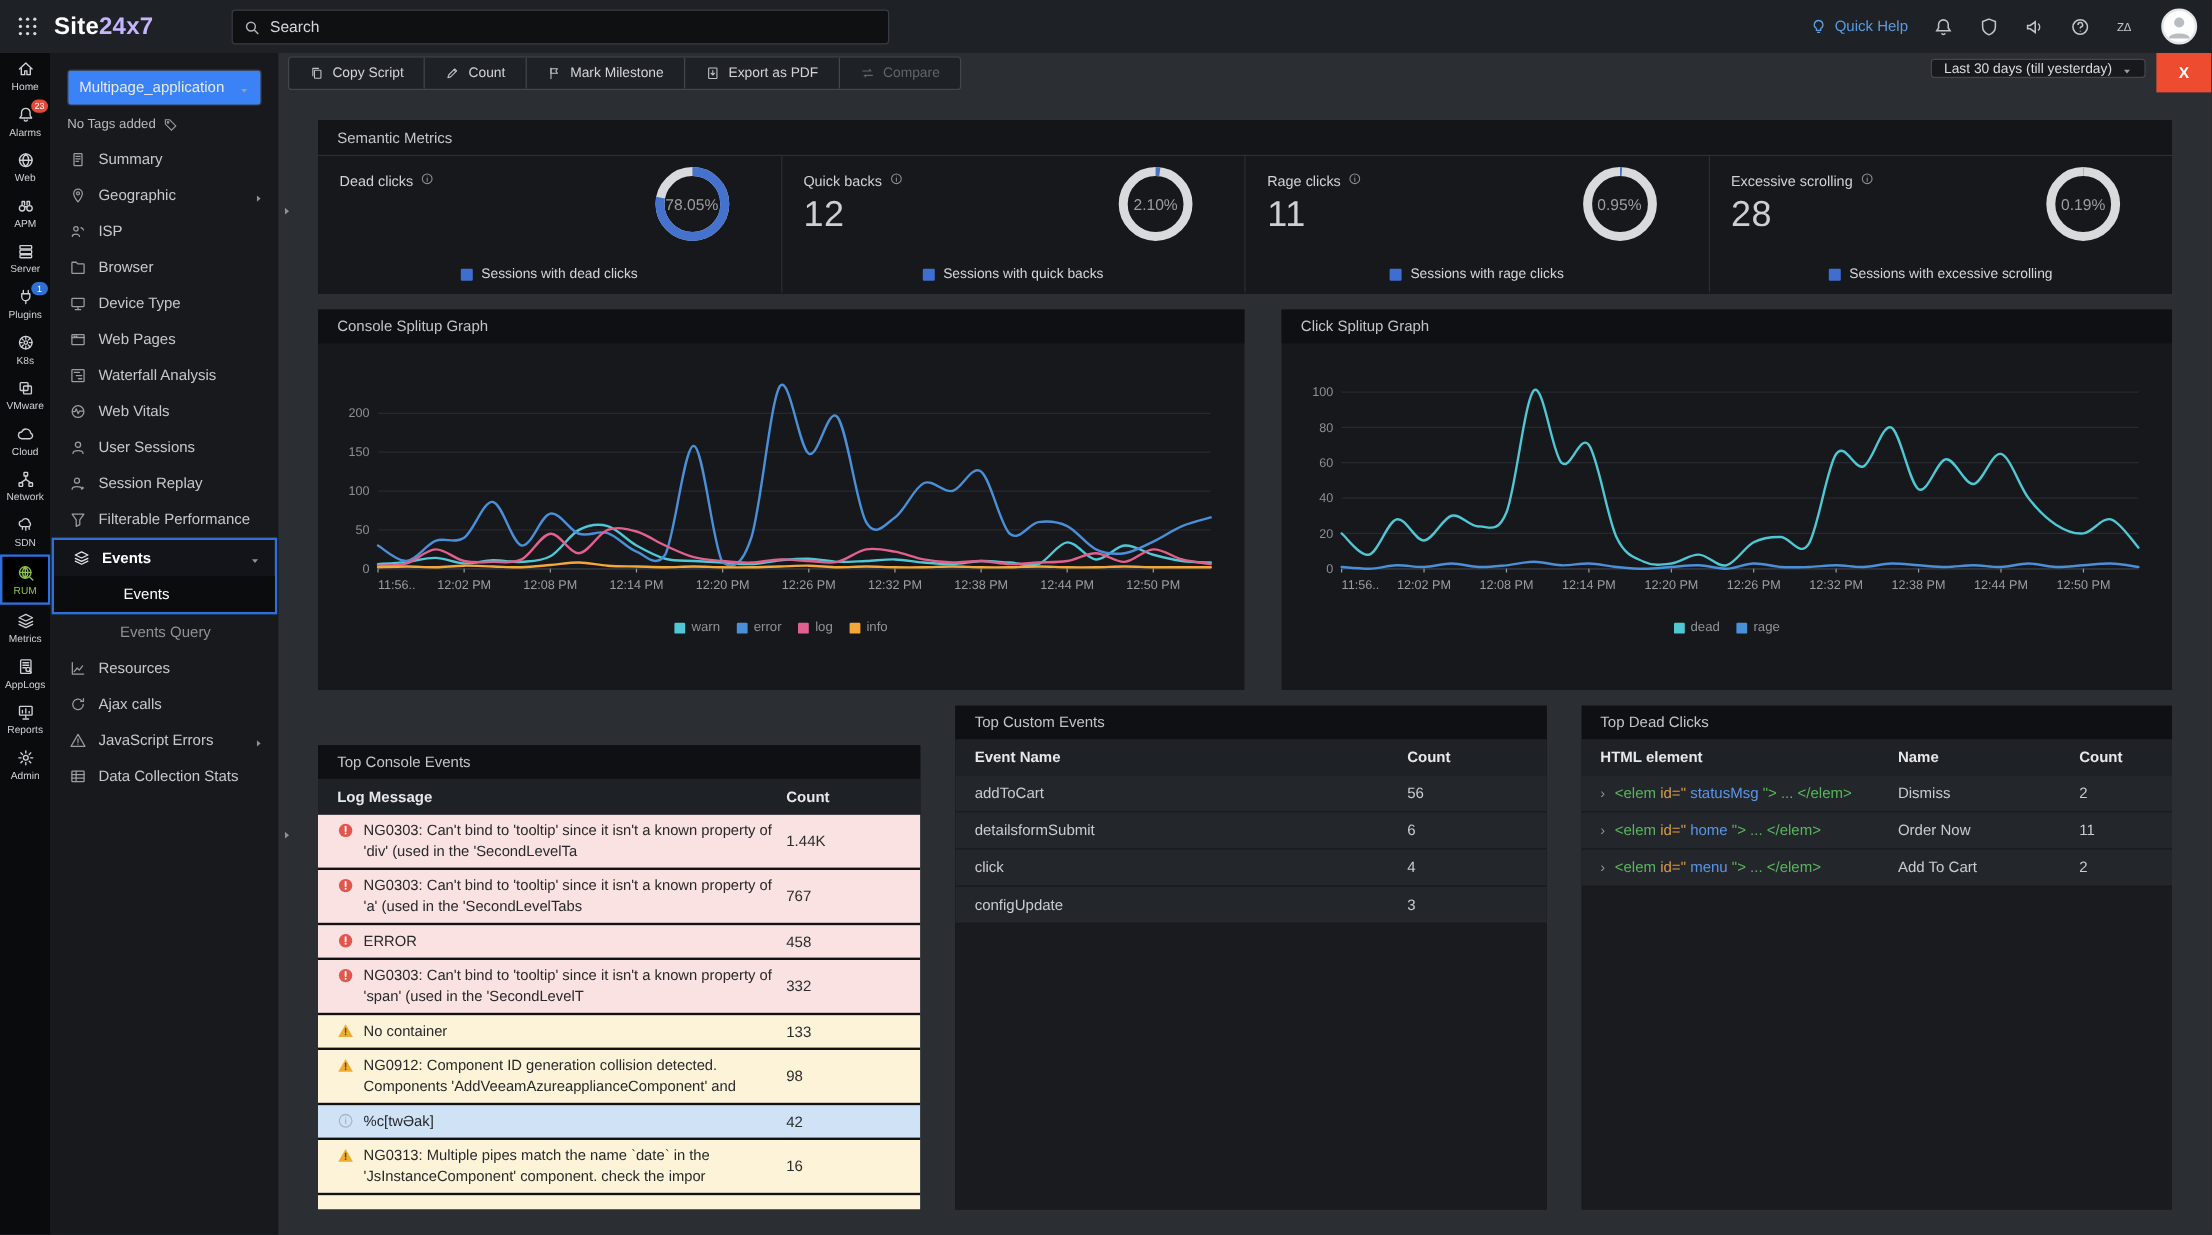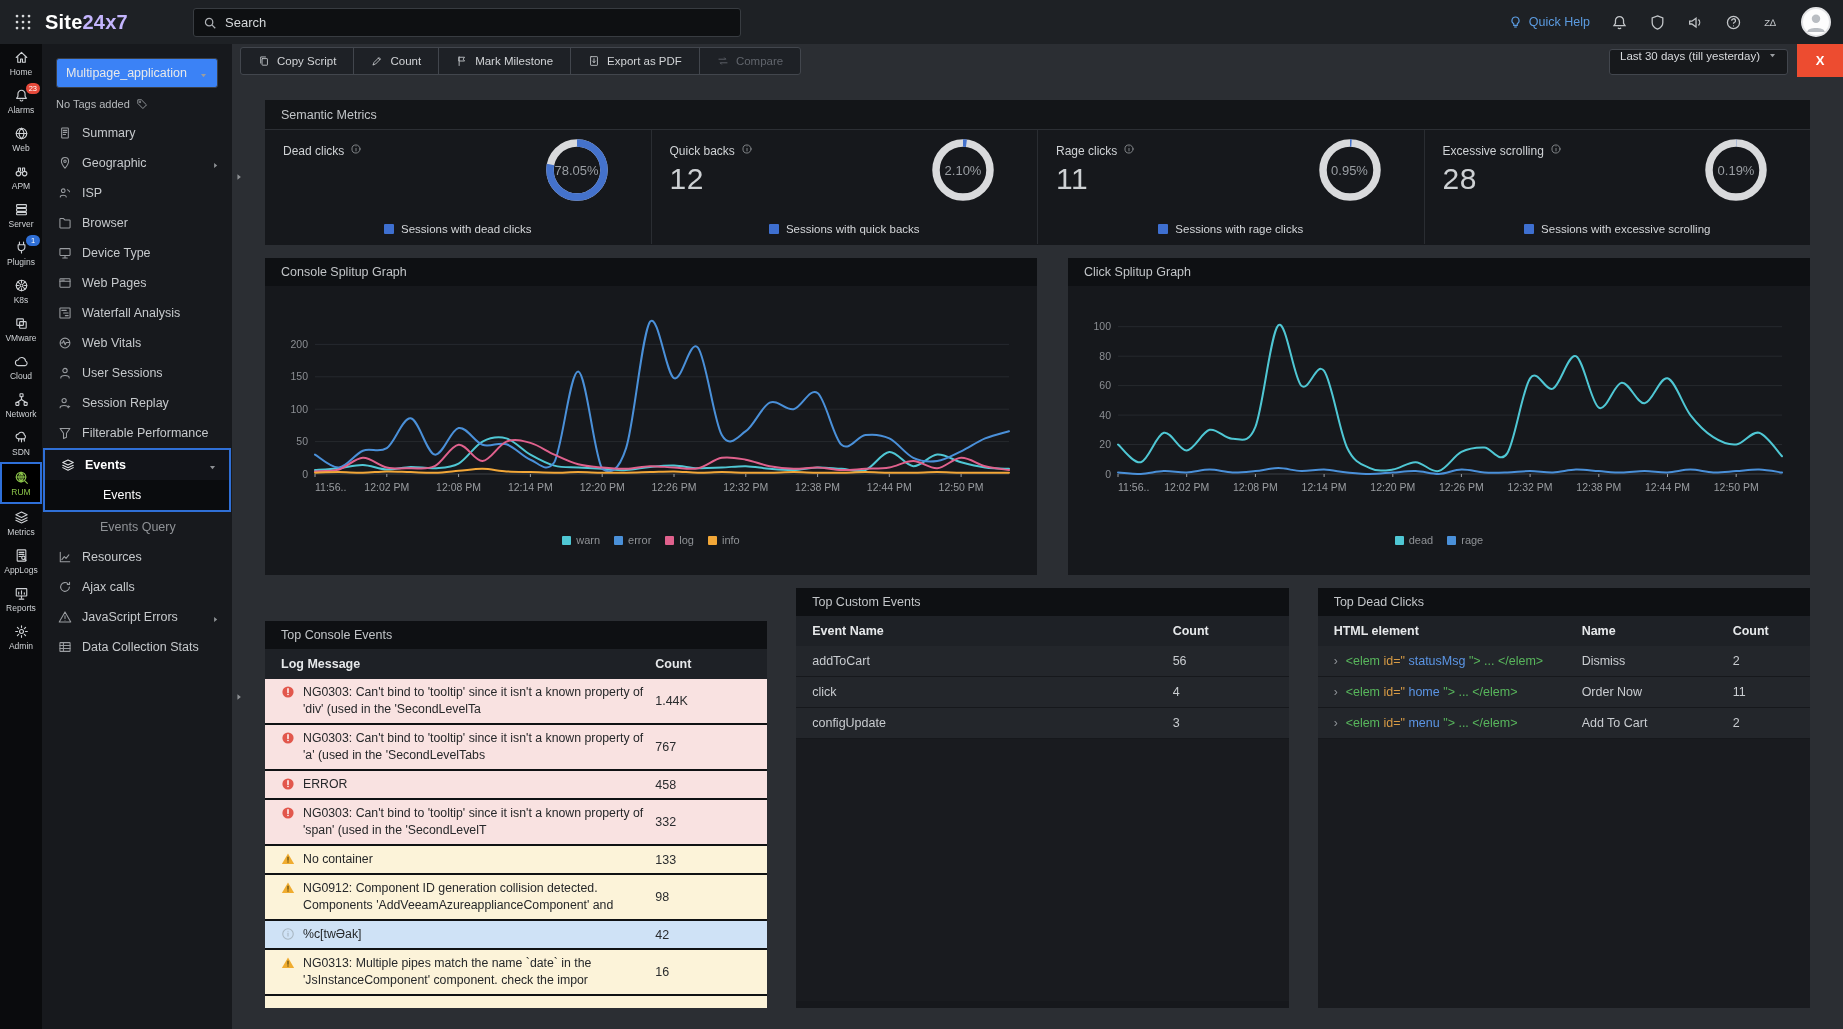--- a/index.html
+++ b/index.html
@@ -63,22 +63,22 @@
   .main { position:absolute; left:232px; top:44px; width:1611px; height:985px; background:#2b2e33; overflow:hidden; }
   .toolbar { position:relative; height:44px; }
   .btn-group { position:absolute; left:8px; top:3px; height:28px; display:flex; border:1px solid #42464d;
     border-radius:3px; background:#1e2126; overflow:hidden; }
   .tb-btn { display:flex; align-items:center; gap:7px; padding:0 17px; font-size:11.5px; color:#d2d4d7;
     border-right:1px solid #42464d; cursor:pointer; }
   .tb-btn:last-child { border-right:none; }
   .tb-btn svg { width:12px; height:12px; color:#c0c3c6; }
   .tb-btn.disabled { color:#61656c; cursor:default; }
   .tb-btn.disabled svg { color:#61656c; }
-  .daterange { position:absolute; right:55px; top:5px; height:26px; background:#17191c; border:1px solid #42464d;
-    border-radius:3px; display:flex; align-items:flex-start; gap:8px; padding:0 10px; color:#d9dbde;
+  .daterange { position:absolute; right:55px; top:5px; height:16px; background:#17191c; border:1px solid #42464d;
+    border-radius:3px; display:flex; align-items:flex-end; gap:8px; padding:0 10px; color:#d9dbde;
     font-size:11.5px; cursor:pointer; }
   .closebtn { position:absolute; right:0; top:0; width:46px; height:33px; background:#ed4c30; color:#fff;
     font-size:13px; font-weight:bold; display:flex; align-items:center; justify-content:center; cursor:pointer; }
 
   .panel { background:#16181c; }
   .panel-titlebar { height:28px; background:#0e1013; display:flex; align-items:center; padding:0 16px;
     color:#c2c5c8; font-size:12.5px; }
 
   
   .semantic { margin:12px 33px 0; height:145px; }
@@ -94,21 +94,21 @@
     justify-content:center; font-size:13px; color:#9a9ea3; }
   .m-legend { position:absolute; left:0; right:0; bottom:9px; display:flex; align-items:center;
     justify-content:center; gap:7px; font-size:11.5px; color:#d4d6d9; }
   .legend-sq { width:10px; height:10px; border-radius:1px; flex:none; }
 
   
   .charts-row { margin:13px 33px 0; display:flex; gap:31px; }
   .chart-panel { height:317px; }
   .chart-panel .chart-body { padding:10px 14px 0; }
   .chart-legend { display:flex; justify-content:center; gap:14px; margin-top:4px; font-size:11px; color:#8f9296; }
-  .chart-legend .cl-item { display:flex; align-items:center; gap:5px;margin-top:18px; }
+  .chart-legend .cl-item { display:flex; align-items:center; gap:5px; }
   .chart-legend .legend-sq { width:9px; height:9px; }
 
   
   .tables-row { margin:13px 33px 0; display:flex; gap:29px; height:420px; align-items:flex-end; }
   .tbl-panel { overflow:hidden; }
   .tbl-head { background:#1e2126; display:grid; align-items:center; height:30px; padding:0 16px;
     color:#e6e8ea; font-size:12.5px; font-weight:bold; }
   .tbl-body-fill { background:#191b1f; }
   .c-row { display:grid; grid-template-columns:1fr 96px; padding:5px 16px; border-bottom:2px solid #101214;
     font-size:12.3px; color:#26282a; cursor:pointer; }
@@ -820,20 +820,24 @@
           <div class="panel-titlebar">Top Custom Events</div>
     <div class="tbl-head" style="grid-template-columns:1fr 100px">
       <span>Event Name</span>
             <span>Count</span>
           </div>
           <div class="d-row" style="grid-template-columns:1fr 100px">
       <span>addToCart</span>
       <span>56</span>
           </div>
           <div class="d-row" style="grid-template-columns:1fr 100px">
+      <span>detailsformSubmit</span>
+      <span>6</span>
+          </div>
+          <div class="d-row" style="grid-template-columns:1fr 100px">
       <span>click</span>
       <span>4</span>
           </div>
           <div class="d-row" style="grid-template-columns:1fr 100px">
       <span>configUpdate</span>
       <span>3</span>
           </div>
           <div class="tbl-body-fill" style="height:262px"></div>
         </section>
       <section class="panel tbl-panel" id="tbl-dead" style="width:500px;height:420px">

